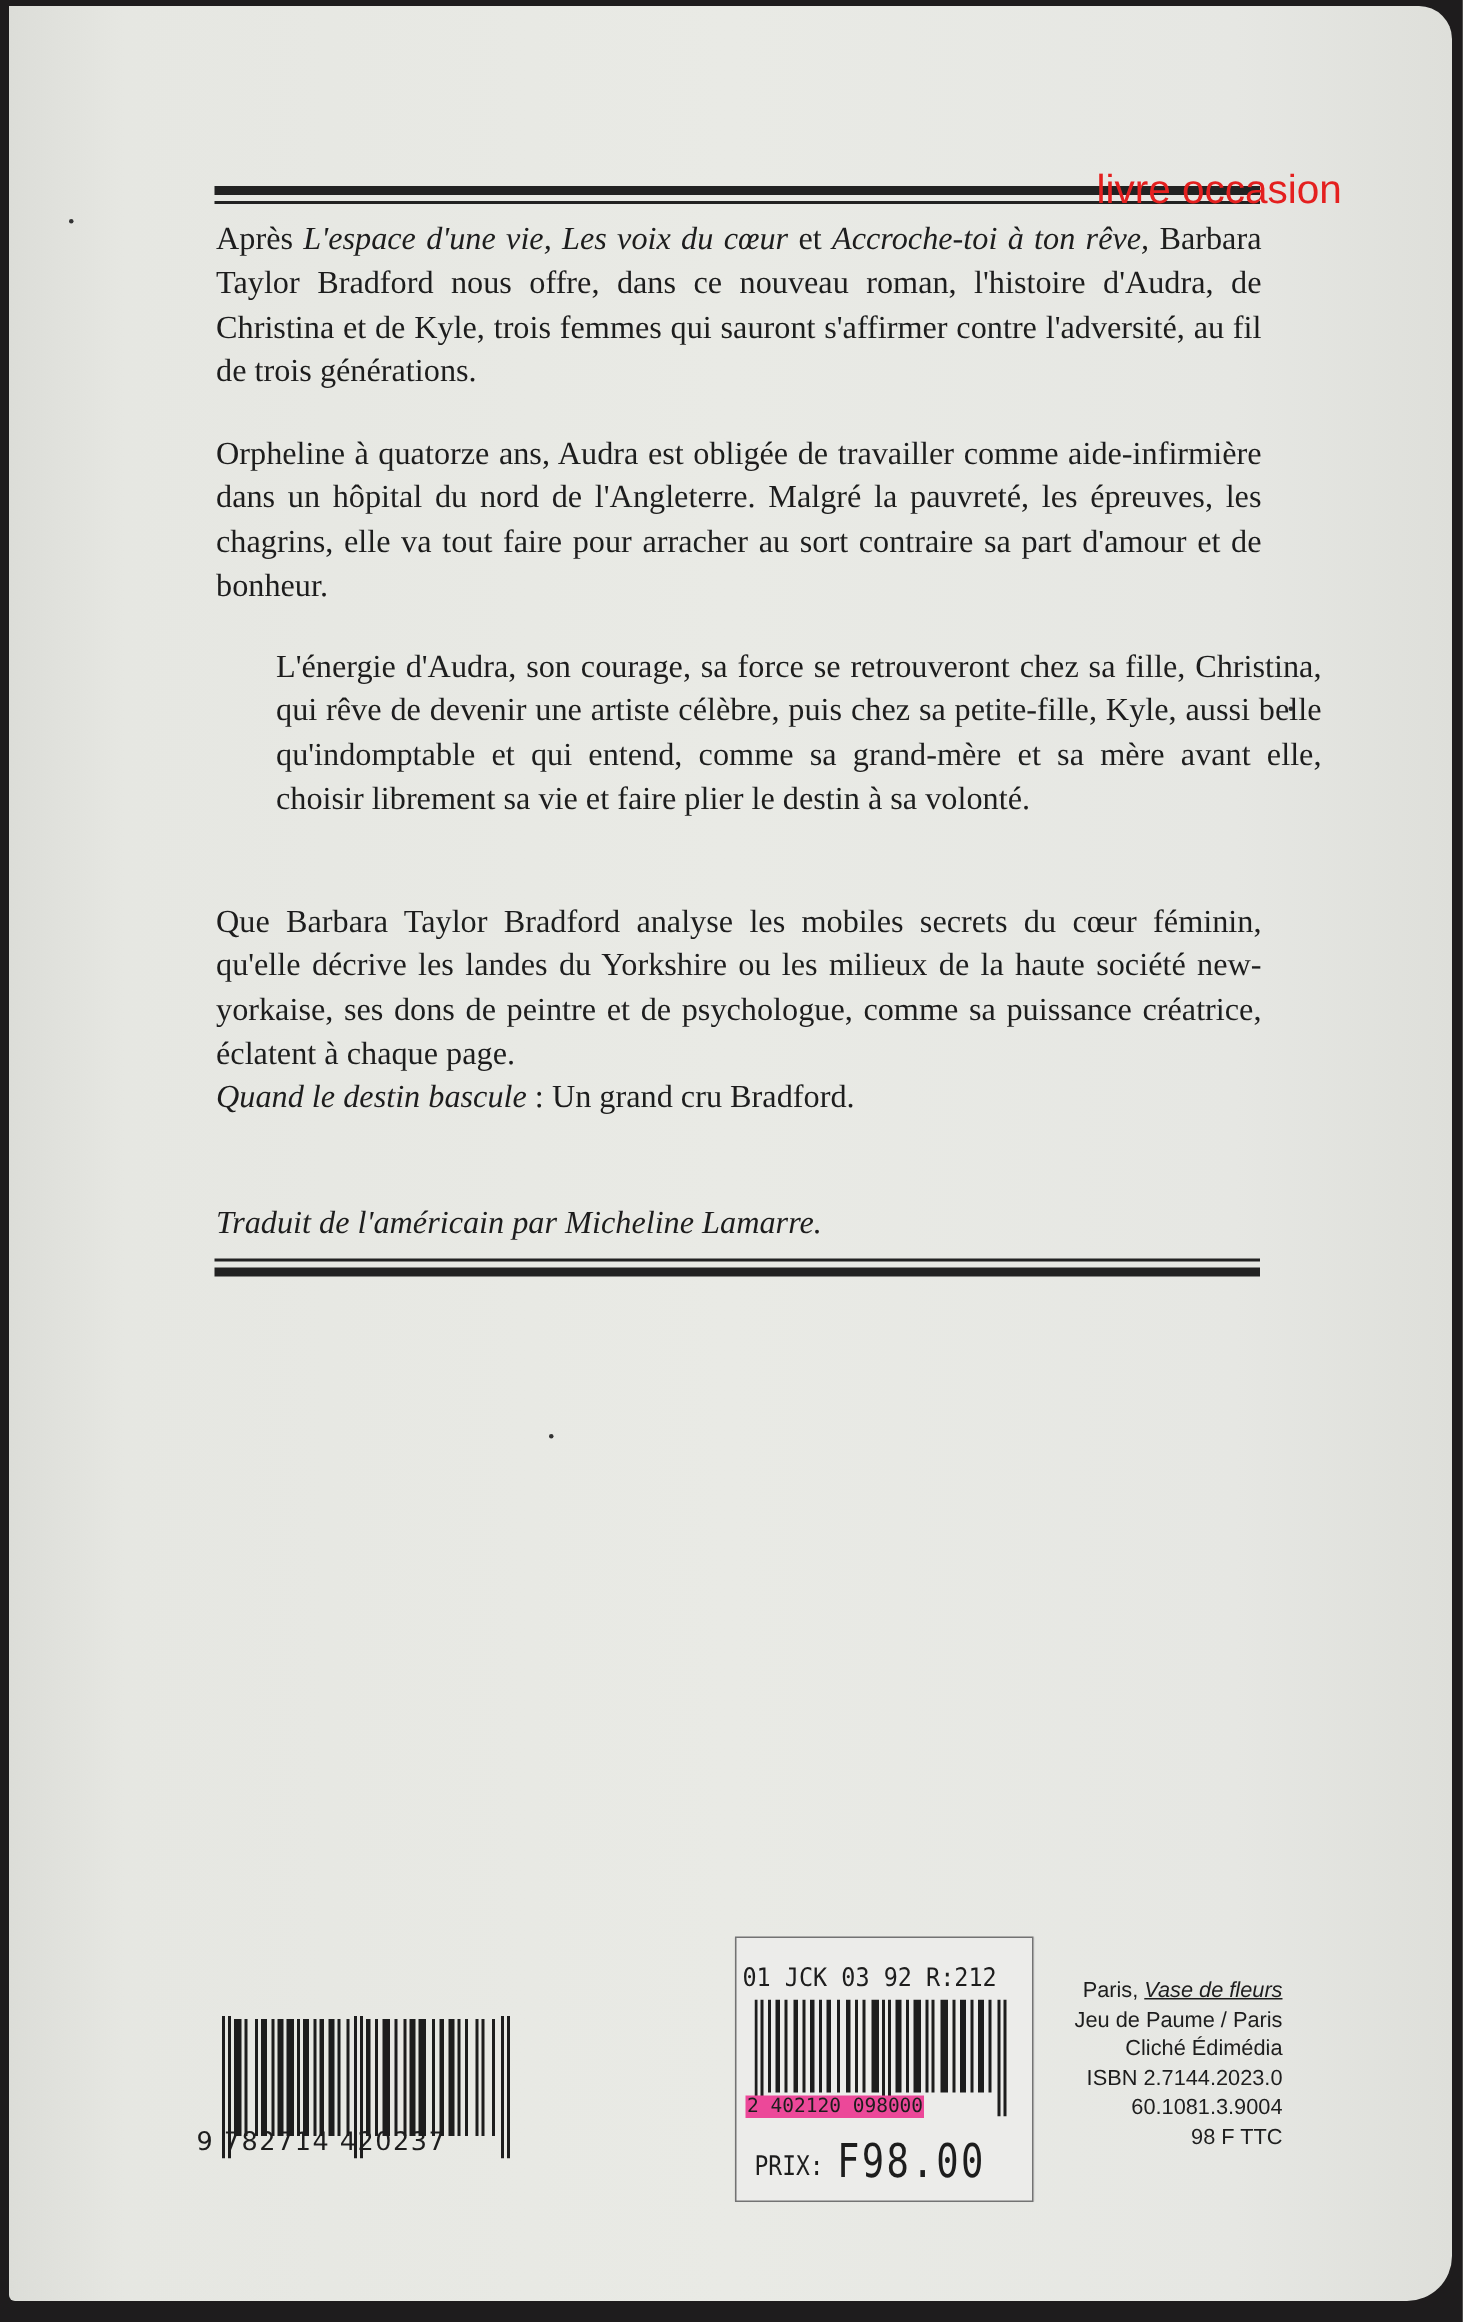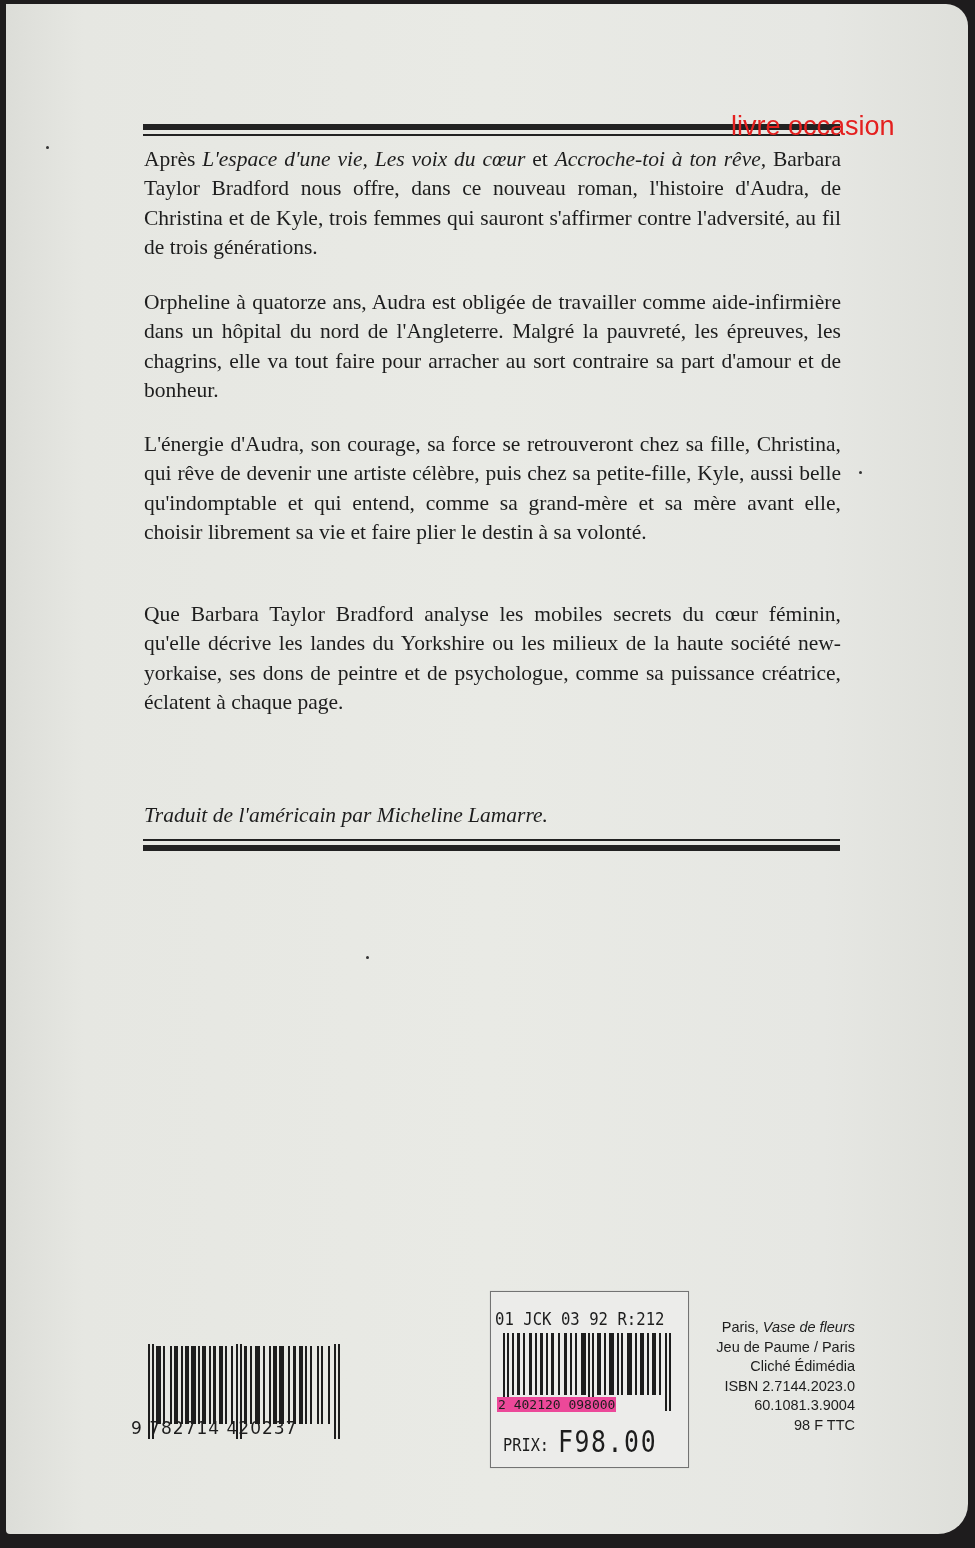--- a/index.html
+++ b/index.html
@@ -150,21 +150,21 @@
       left: 660px;
       top: 1318px;
       width: 195px;
       text-align: right;
       font-family: "Liberation Sans", sans-serif;
       font-size: 14.5px;
       line-height: 19.6px;
       color: #1d1d1d;
     }
     .credits div { white-space: nowrap; }
-    .credits em { font-style: italic; }
+    .credits em { font-style: italic; text-decoration: underline; }
   </style>
 </head>
 <body>
 
 <div class="cover">
 </div>
 
 <div class="speck" style="left:46px;top:146px;"></div>
 <div class="speck" style="left:859px;top:471px;"></div>
 <div class="speck" style="left:366px;top:956px;"></div>
@@ -175,26 +175,27 @@
 <div class="watermark">livre occasion</div>
 
 <div class="text-block" style="top:145px;">
   <p><span>Après </span><em>L'espace d'une vie, Les voix du cœur</em><span> et </span><em>Accroche-toi à ton rêve,</em><span> Barbara Taylor Bradford nous offre, dans ce nouveau roman, l'histoire d'Audra, de Christina et de Kyle, trois femmes qui sauront s'affirmer contre l'adversité, au fil de trois générations.</span></p>
 </div>
 
 <div class="text-block" style="top:288px;">
   <p>Orpheline à quatorze ans, Audra est obligée de travailler comme aide-infirmière dans un hôpital du nord de l'Angleterre. Malgré la pauvreté, les épreuves, les chagrins, elle va tout faire pour arracher au sort contraire sa part d'amour et de bonheur.</p>
 </div>
 
-<div class="text-block" style="top:430px;">
+<div class="text-block" style="top:430px;margin-left:40px;">
   <p>L'énergie d'Audra, son courage, sa force se retrouveront chez sa fille, Christina, qui rêve de devenir une artiste célèbre, puis chez sa petite-fille, Kyle, aussi belle qu'indomptable et qui entend, comme sa grand-mère et sa mère avant elle, choisir librement sa vie et faire plier le destin à sa volonté.</p>
 </div>
 
 <div class="text-block" style="top:600px;">
   <p>Que Barbara Taylor Bradford analyse les mobiles secrets du cœur féminin, qu'elle décrive les landes du Yorkshire ou les milieux de la haute société new-yorkaise, ses dons de peintre et de psychologue, comme sa puissance créatrice, éclatent à chaque page.</p>
+  <p style="text-align:left;"><em>Quand le destin bascule</em><span> : Un grand cru Bradford.</span></p>
 </div>
 
 <div class="text-block" style="top:801px;">
   <p style="text-align:left;"><em>Traduit de l'américain par Micheline Lamarre.</em></p>
 </div>
 
 <div class="rule" style="top:839px;height:2px;"></div>
 <div class="rule" style="top:845px;height:6px;"></div>
 
 <svg class="isbn-barcode" viewBox="0 0 200 95" preserveAspectRatio="none">

